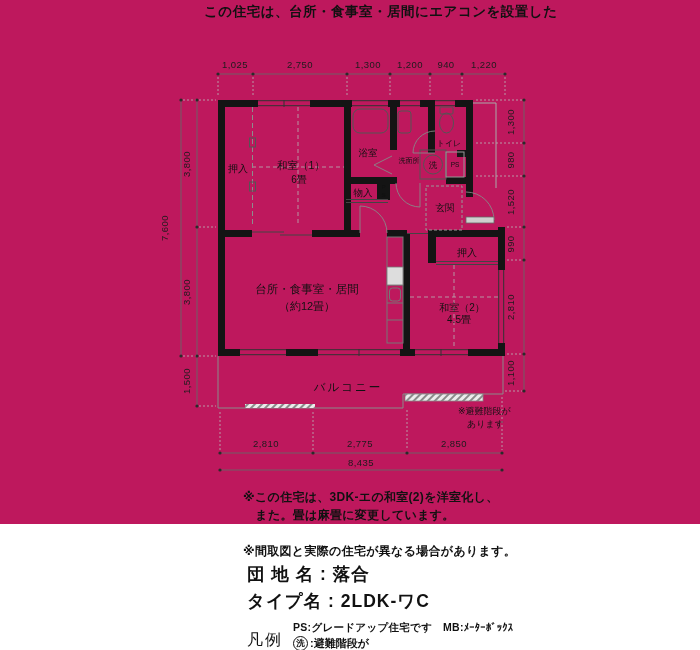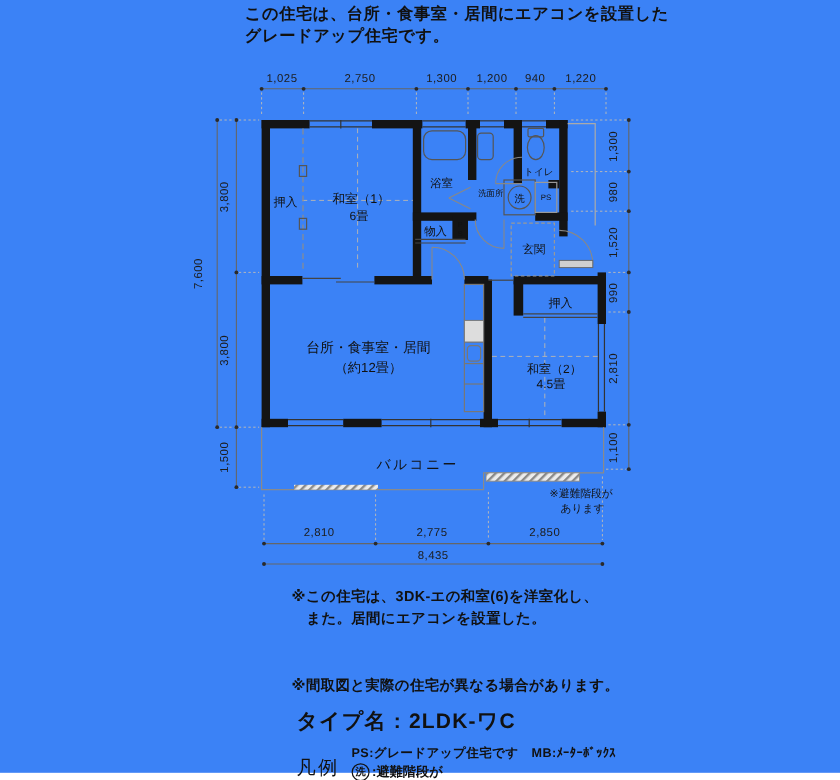--- a/index.html
+++ b/index.html
@@ -1,41 +1,40 @@
 <!DOCTYPE html>
 <html><head>
 <meta charset="utf-8">
 <style>
   html,body{margin:0;padding:0;background:#fff;width:700px;height:650px;overflow:hidden;}
-  .page{position:relative;width:700px;height:644px;background:#3b82f6;
+  .page{position:relative;width:700px;height:524px;background:#be185d;
         font-family:"Liberation Sans","DejaVu Sans",sans-serif;color:#111;}
   .abs{position:absolute;}
   .header{left:204px;top:3px;font-size:13.5px;font-weight:bold;line-height:18px;letter-spacing:.5px;}
   svg{position:absolute;left:150px;top:50px;width:400px;height:430px;}
   svg text{font-family:"Liberation Sans","DejaVu Sans",sans-serif;fill:#111;}
   .dim{font-size:9.5px;fill:#1c1c1c;letter-spacing:.4px;}
   .rm{fill:#111;}
   .notes{left:243px;top:489px;font-size:12px;font-weight:600;line-height:17.5px;letter-spacing:.3px;}
-  .note2{left:243px;top:543px;font-size:12px;font-weight:600;letter-spacing:.3px;margin-top:20px;}
+  .note2{left:243px;top:543px;font-size:12px;font-weight:600;letter-spacing:.3px;}
   .estate{left:247px;top:562px;font-size:17.5px;font-weight:bold;letter-spacing:1px;}
   .type{left:247px;top:589px;font-size:17.5px;font-weight:bold;letter-spacing:1px;}
   .legend-title{left:247px;top:630px;font-size:16px;font-weight:normal;letter-spacing:2px;}
   .legend-items{left:293px;top:621px;font-size:10.5px;font-weight:bold;letter-spacing:.3px;}
   .laundry-row{left:293px;top:636px;font-size:11px;font-weight:bold;display:flex;align-items:center;gap:2px;}
   .circ{display:inline-flex;align-items:center;justify-content:center;width:13px;height:13px;
         border:1.2px solid #111;border-radius:50%;font-size:8.5px;font-weight:bold;}
 </style>
 </head>
 <body>
 
 <div class="page">
 
   <div class="abs header">
     <div>この住宅は、台所・食事室・居間にエアコンを設置した</div>
-    <div>グレードアップ住宅です。</div>
   </div>
 
   <svg viewBox="150 50 400 430">
     <defs>
       <pattern id="hatch" width="5" height="5" patternUnits="userSpaceOnUse" patternTransform="rotate(45)">
         <rect width="5" height="5" fill="#ececec"></rect>
         <rect width="2" height="5" fill="#8a8a8a"></rect>
       </pattern>
     </defs>
 
@@ -243,25 +242,26 @@
     <text class="rm" x="467" y="256" font-size="10" text-anchor="middle">押入</text>
     <text class="rm" x="462" y="311" font-size="10" text-anchor="middle">和室（2）</text>
     <text class="rm" x="459" y="323" font-size="10" text-anchor="middle">4.5畳</text>
     <text class="rm" x="348" y="391" font-size="11.5" text-anchor="middle" letter-spacing="2">バルコニー</text>
 
     <text class="rm" x="458" y="414" font-size="9">※避難階段が</text>
     <text class="rm" x="467" y="427" font-size="9">あります</text>
   </svg>
 
   <div class="abs notes">
-    <div>※この住宅は、3DK-エの和室(6)を洋室化し、</div>
-    <div>　また。居間にエアコンを設置した。</div>
+    <div>※この住宅は、3DK-エの和室(2)を洋室化し、</div>
+    <div>　また。畳は麻畳に変更しています。</div>
   </div>
   <div class="abs note2">※間取図と実際の住宅が異なる場合があります。</div>
 
+  <div class="abs estate">団 地 名 : 落合</div>
   <div class="abs type">タイプ名 : 2LDK-ワC</div>
   <div class="abs legend-title">凡例</div>
   <div class="abs legend-items">PS:グレードアップ住宅です　MB:ﾒｰﾀｰﾎﾞｯｸｽ</div>
   <div class="abs laundry-row">
     <span class="circ">洗</span>
     <span>:避難階段が</span>
   </div>
 
 </div>
 

